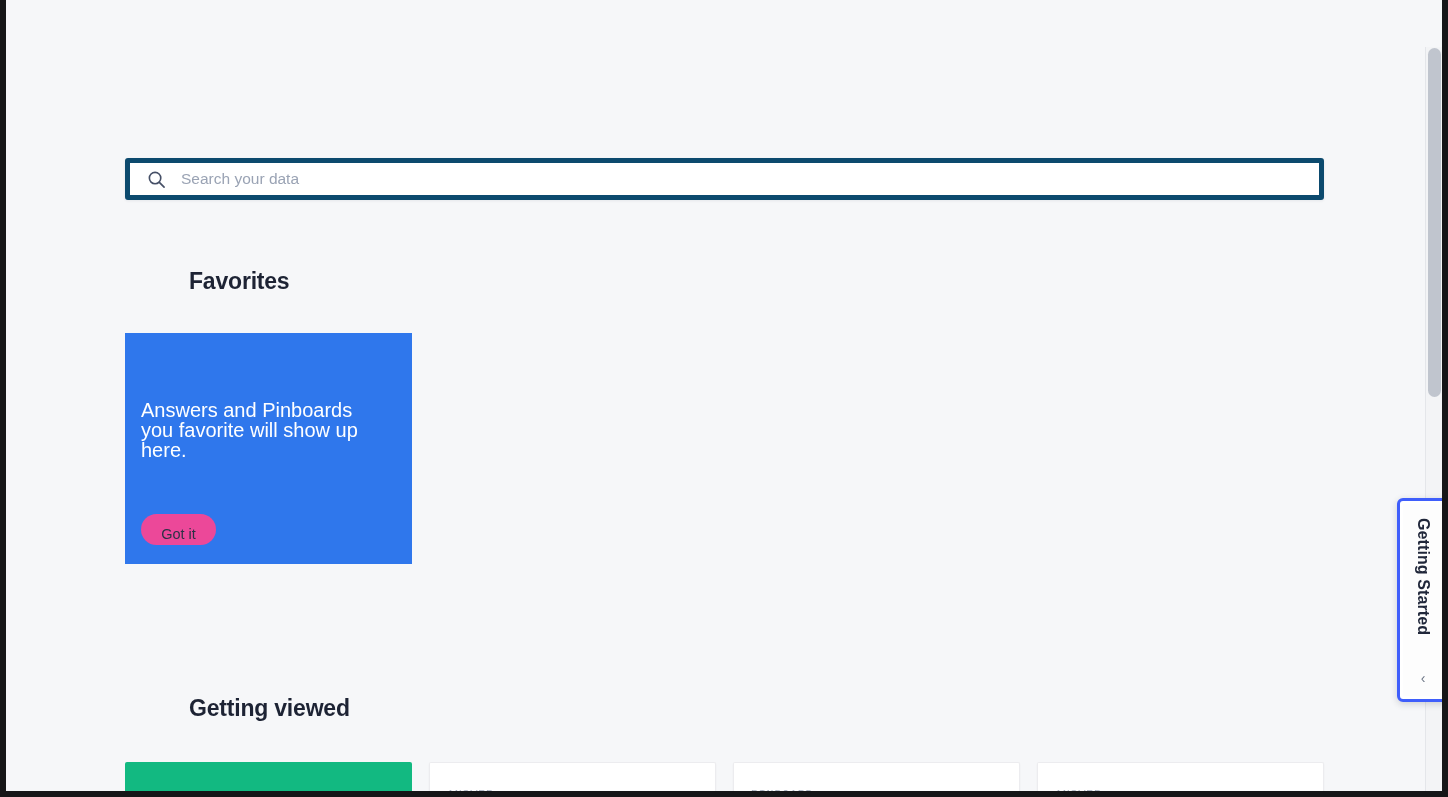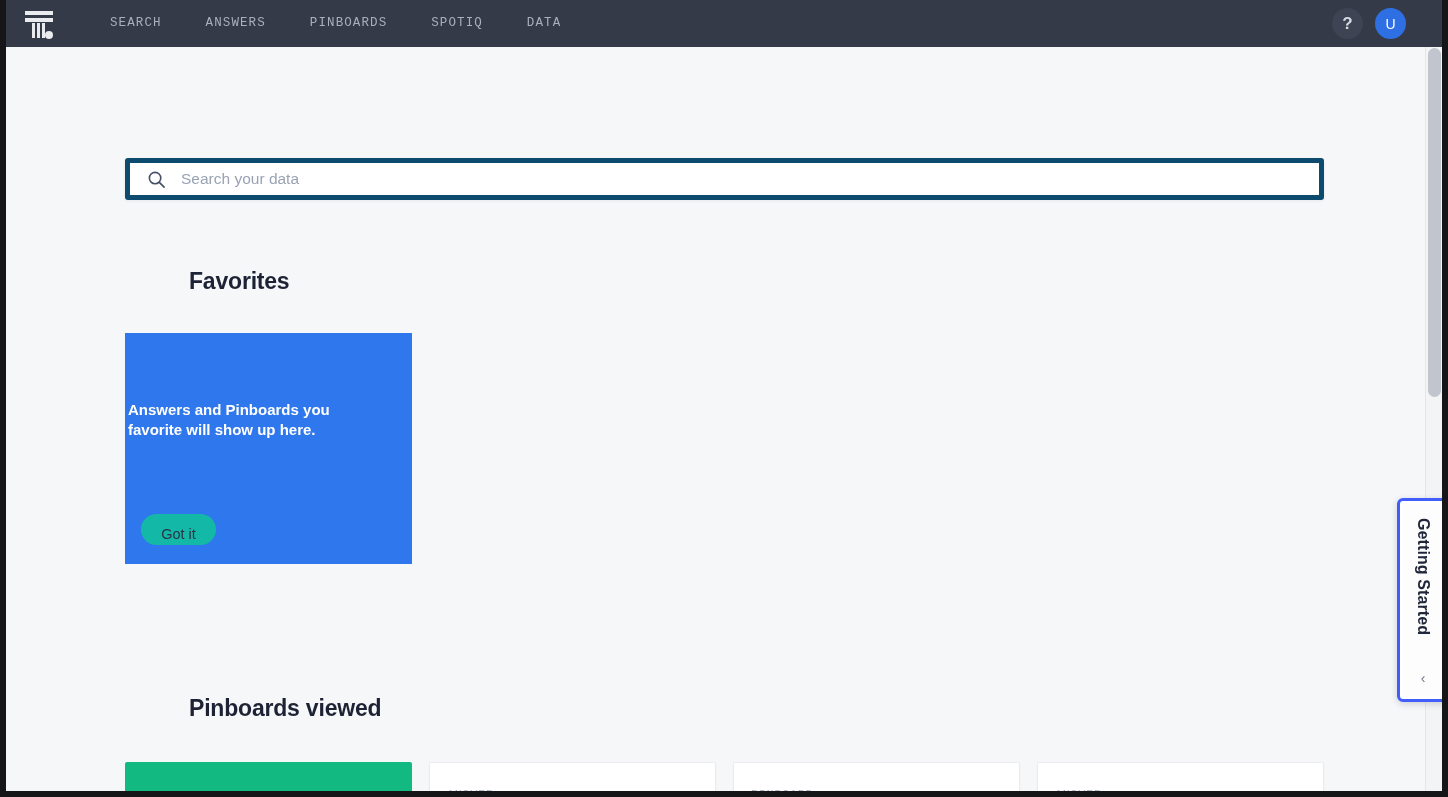--- a/index.html
+++ b/index.html
@@ -168,33 +168,32 @@
     left: 119px; top: 286px;
     width: 287px; height: 231px;
     background: #2f77ec;
     display: flex;
     flex-direction: column;
     justify-content: space-between;
     padding: 0;
   }
   .fav-text {
     position: absolute;
-    left: 3px; top: 67px;
+    left: 16px; top: 67px;
     width: 240px;
     color: #ffffff;
-    font-size: 15px;
+    font-size: 20px;
     line-height: 20px;
-    font-weight: bold;
   }
   .gotit-btn {
     position: absolute;
     left: 16px; bottom: 19px;
     min-width: 75px; height: 31px;
     border-radius: 16px;
-    background: #14b8a6;
+    background: #ec4899;
     color: #2b3246;
     border: none;
     font-size: 14.5px;
     padding: 12px 18px;
     cursor: pointer;
     font-family: "Liberation Sans", sans-serif;
   }
 
   .cards-row {
     position: absolute;
@@ -281,66 +280,41 @@
     border-radius: 7px;
     cursor: pointer;
   }
 </style>
 </head>
 <body>
 
 <div class="window-frame">
   <div class="viewport">
 
-    <div class="topnav">
-      <div class="logo-wrap">
-        <div class="logo">
-          <div class="bar b1"></div>
-          <div class="bar b2"></div>
-          <div class="stem s1"></div>
-          <div class="stem s2"></div>
-          <div class="stem s3"></div>
-          <div class="dot"></div>
-        </div>
-      </div>
-
-      <div class="nav-links">
-        <div class="nav-link">SEARCH</div>
-        <div class="nav-link">ANSWERS</div>
-        <div class="nav-link">PINBOARDS</div>
-        <div class="nav-link">SPOTIQ</div>
-        <div class="nav-link">DATA</div>
-      </div>
-
-      <div class="nav-right">
-        <div class="help-btn">?</div>
-        <div class="avatar">U</div>
-      </div>
-    </div>
 
     <div class="page">
 
       <div class="search-row">
         <div class="search-box">
           <svg class="search-icon" width="19" height="19" viewBox="0 0 20 20">
             <circle cx="8.5" cy="8.5" r="6" fill="none" stroke="#454f66" stroke-width="1.7"></circle>
             <line x1="13" y1="13" x2="18" y2="18" stroke="#454f66" stroke-width="1.7" stroke-linecap="round"></line>
           </svg>
           <input class="search-input" type="text" placeholder="Search your data" style="">
         </div>
       </div>
 
       <div class="section-title" id="fav-title">Favorites</div>
 
       <div class="fav-card">
         <div class="fav-text">Answers and Pinboards you favorite will show up here.</div>
         <button class="gotit-btn">Got it</button>
       </div>
 
-      <div class="section-title" id="recent-title">Pinboards viewed</div>
+      <div class="section-title" id="recent-title">Getting viewed</div>
 
       <div class="cards-row">
         <div class="mini-card green" style="left:0px;">
           <div class="kind"></div>
         </div>
         <div class="mini-card white" style="left:304px;">
           <div class="kind">ANSWER</div>
         </div>
         <div class="mini-card white" style="left:608px;">
           <div class="kind">PINBOARD</div>

